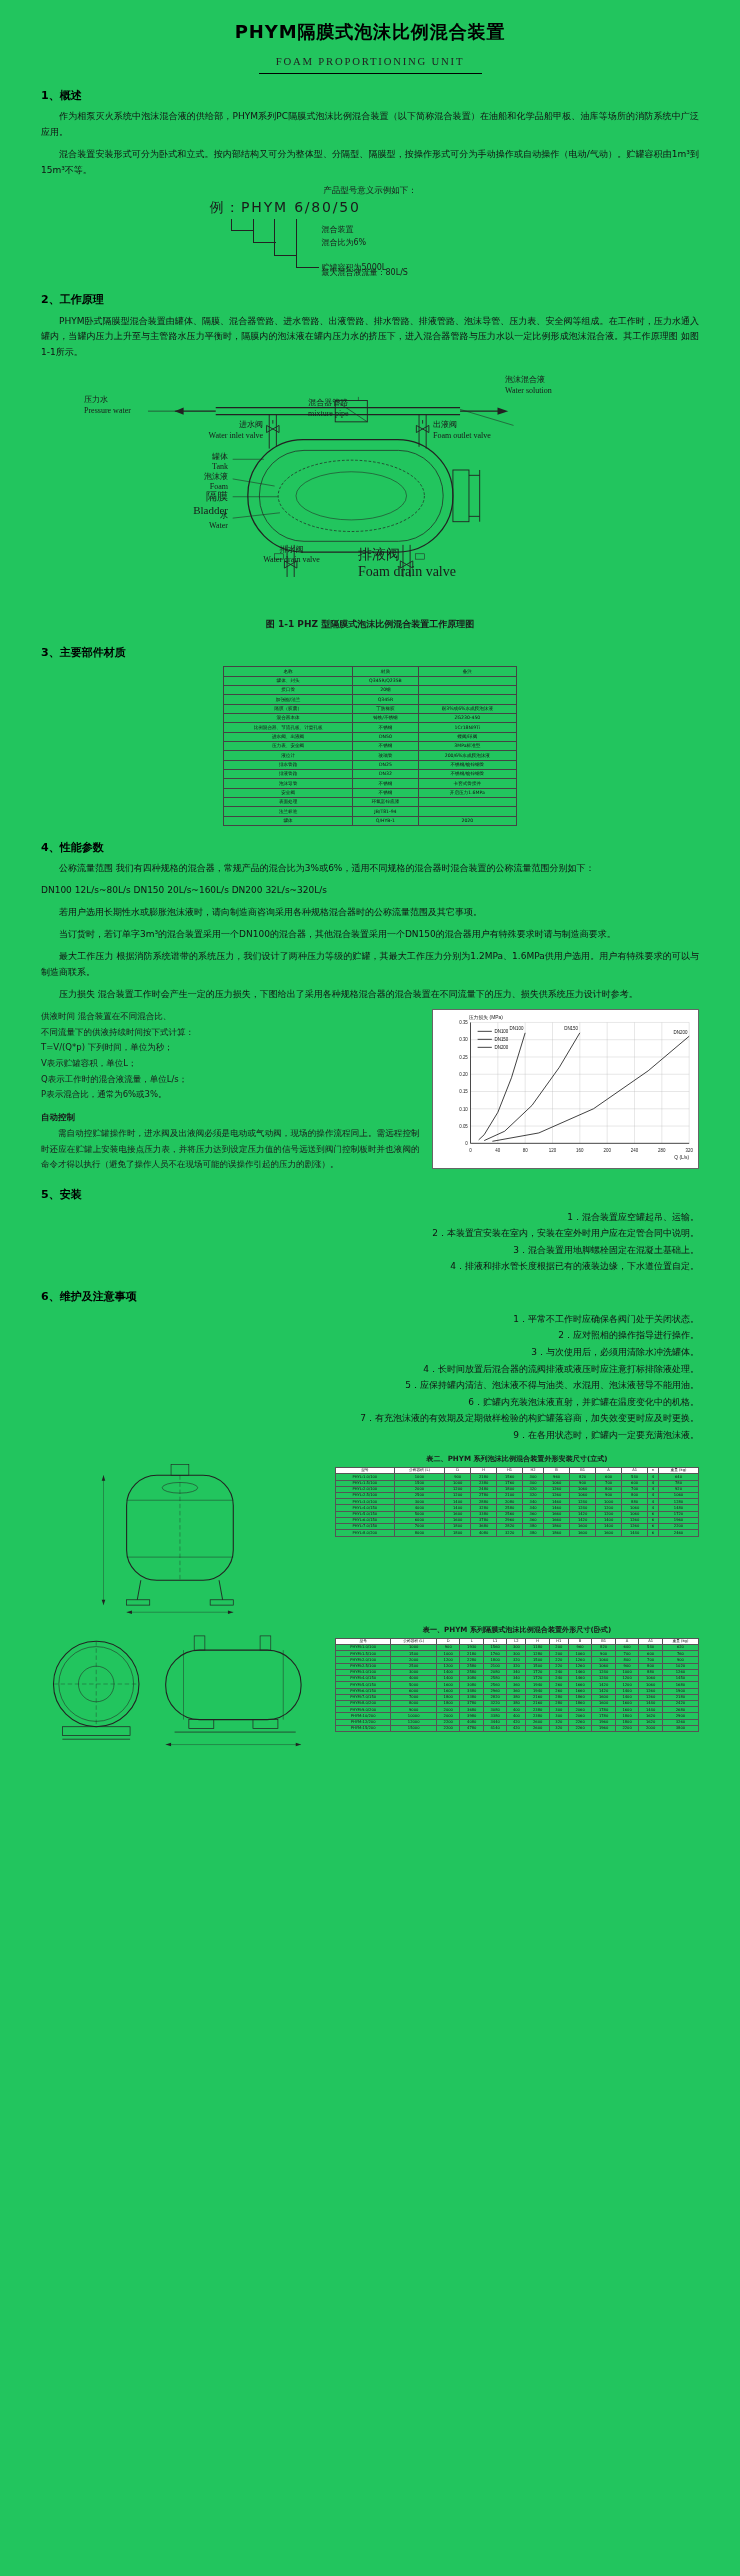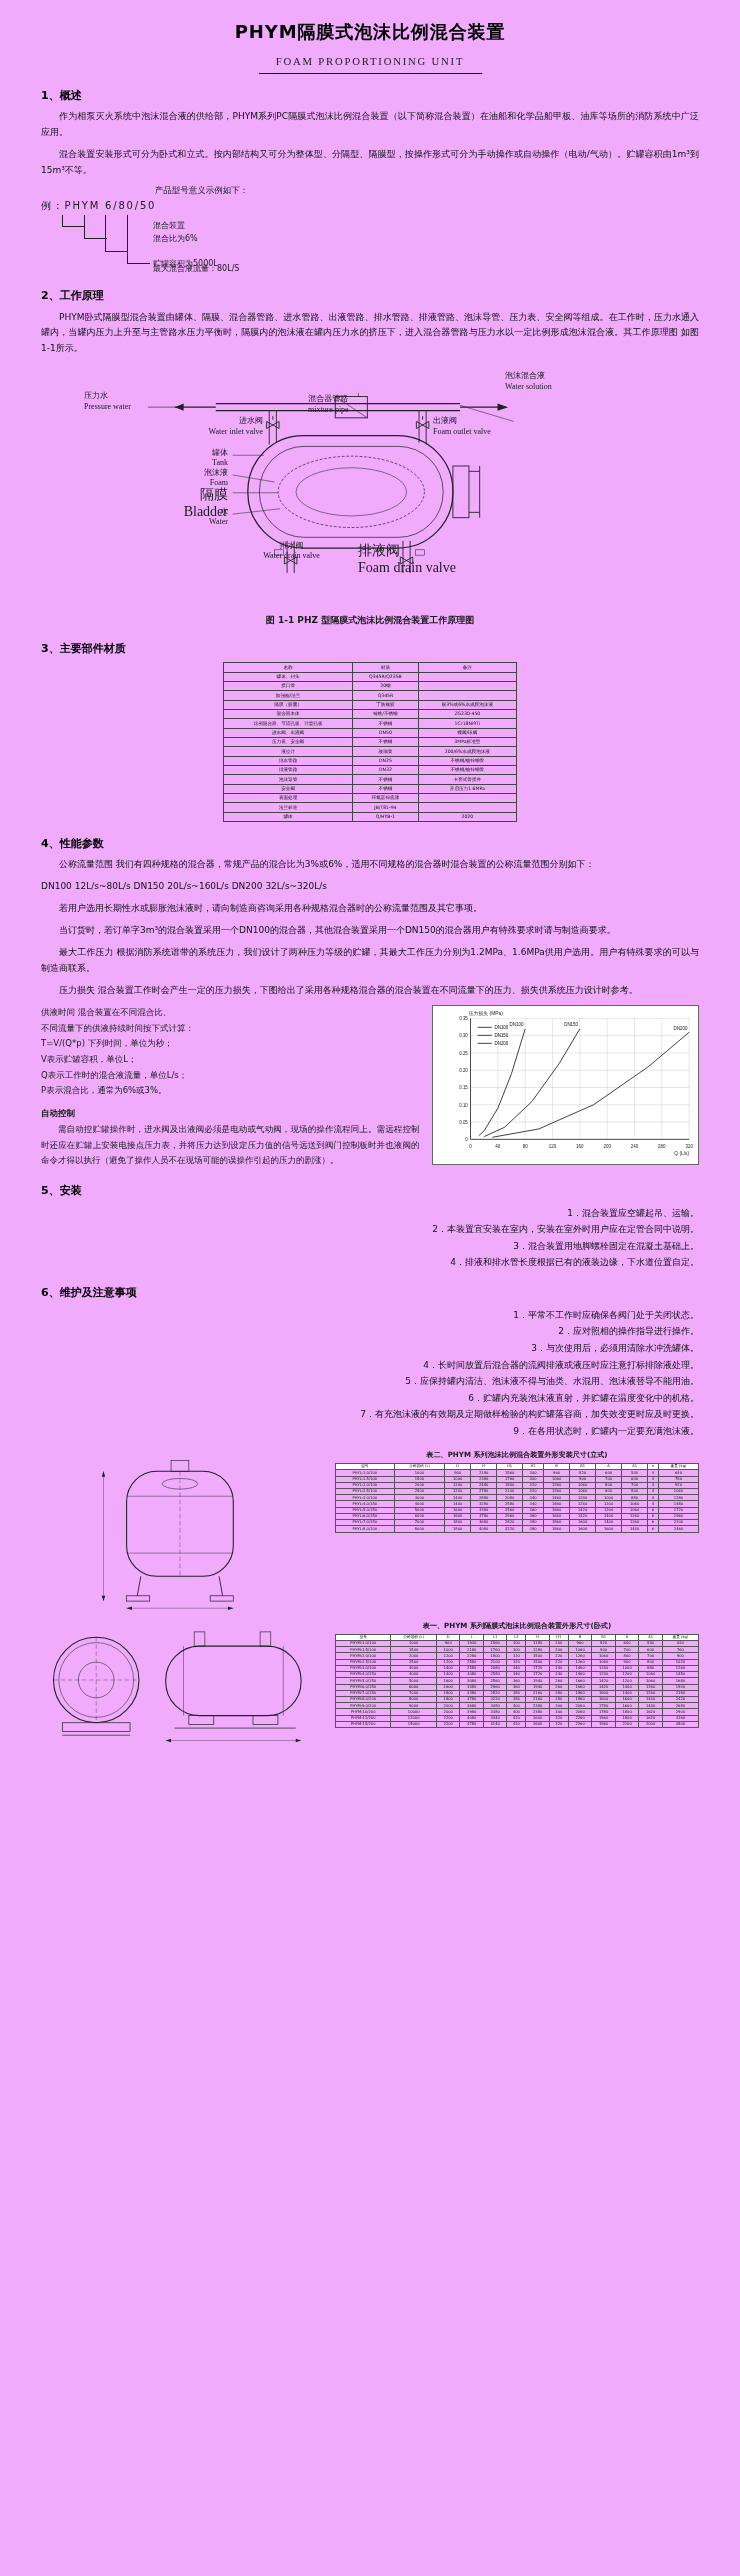--- a/index.html
+++ b/index.html
@@ -11,21 +11,21 @@
     width: 740px;
     font-family: "Liberation Sans", "DejaVu Sans", sans-serif;
     color: #1a1a1a;
   }
   .page {
     width: 740px;
     min-height: 2576px;
     position: relative;
     box-sizing: border-box;
     padding: 16px 41px 27px 41px;
-    background: #f0abfc;
+    background: #22c55e;
   }
   .title-block {
     text-align: center;
     margin-top: 3.6px;
     margin-bottom: 12.5px;
   }
   .title-cn {
     font-size: 18px;
     font-weight: bold;
     letter-spacing: 0.9px;
@@ -73,34 +73,35 @@
     line-height: 1.85;
     color: #111;
     font-family: "DejaVu Sans", "Liberation Sans", sans-serif;
     padding-left: 19.6px;
     text-indent: -19.6px;
   }
   
   .model-wrap {
     margin: 7.1px 0 5.3px 0;
     display: flex;
+    justify-content: center;
   }
   .model-box {
     position: relative;
     width: 321px;
     font-size: 8.5px;
     font-family: "DejaVu Sans", "Liberation Sans", sans-serif;
   }
   .model-head {
     text-align: center;
     font-size: 8.5px;
     margin-bottom: 1.8px;
   }
   .model-line {
-    font-size: 10px;
+    font-size: 14px;
     letter-spacing: 1.8px;
     margin-bottom: 1.8px;
   }
   .model-stack {
     position: relative;
     height: 59px;
   }
   .model-stack .vline {
     position: absolute;
     width: 0.9px;
@@ -325,21 +326,21 @@
       <div style="font-family:'Liberation Serif',serif;">Foam outlet valve</div>
     </div>
     <div style="position:absolute; left:134px; top:82px; font-size:8px; line-height:1.3; text-align:right; width:53px;">
       <div>罐体</div>
       <div style="font-family:'Liberation Serif',serif;">Tank</div>
     </div>
     <div style="position:absolute; left:125px; top:102px; font-size:8px; line-height:1.3; text-align:right; width:62px;">
       <div>泡沫液</div>
       <div style="font-family:'Liberation Serif',serif;">Foam</div>
     </div>
-    <div style="position:absolute; left:125px; top:119px; font-size:14px; line-height:1.3; text-align:right; width:62px;">
+    <div style="position:absolute; left:125px; top:119px; font-size:11px; line-height:1.3; text-align:right; width:62px;">
       <div>隔膜</div>
       <div style="font-family:'Liberation Serif',serif;">Bladder</div>
     </div>
     <div style="position:absolute; left:125px; top:141px; font-size:8px; line-height:1.3; text-align:right; width:62px;">
       <div>水</div>
       <div style="font-family:'Liberation Serif',serif;">Water</div>
     </div>
     <div style="position:absolute; left:198px; top:175px; font-size:8px; line-height:1.3; text-align:center; width:105px;">
       <div>排水阀</div>
       <div style="font-family:'Liberation Serif',serif;">Water drain valve</div>

